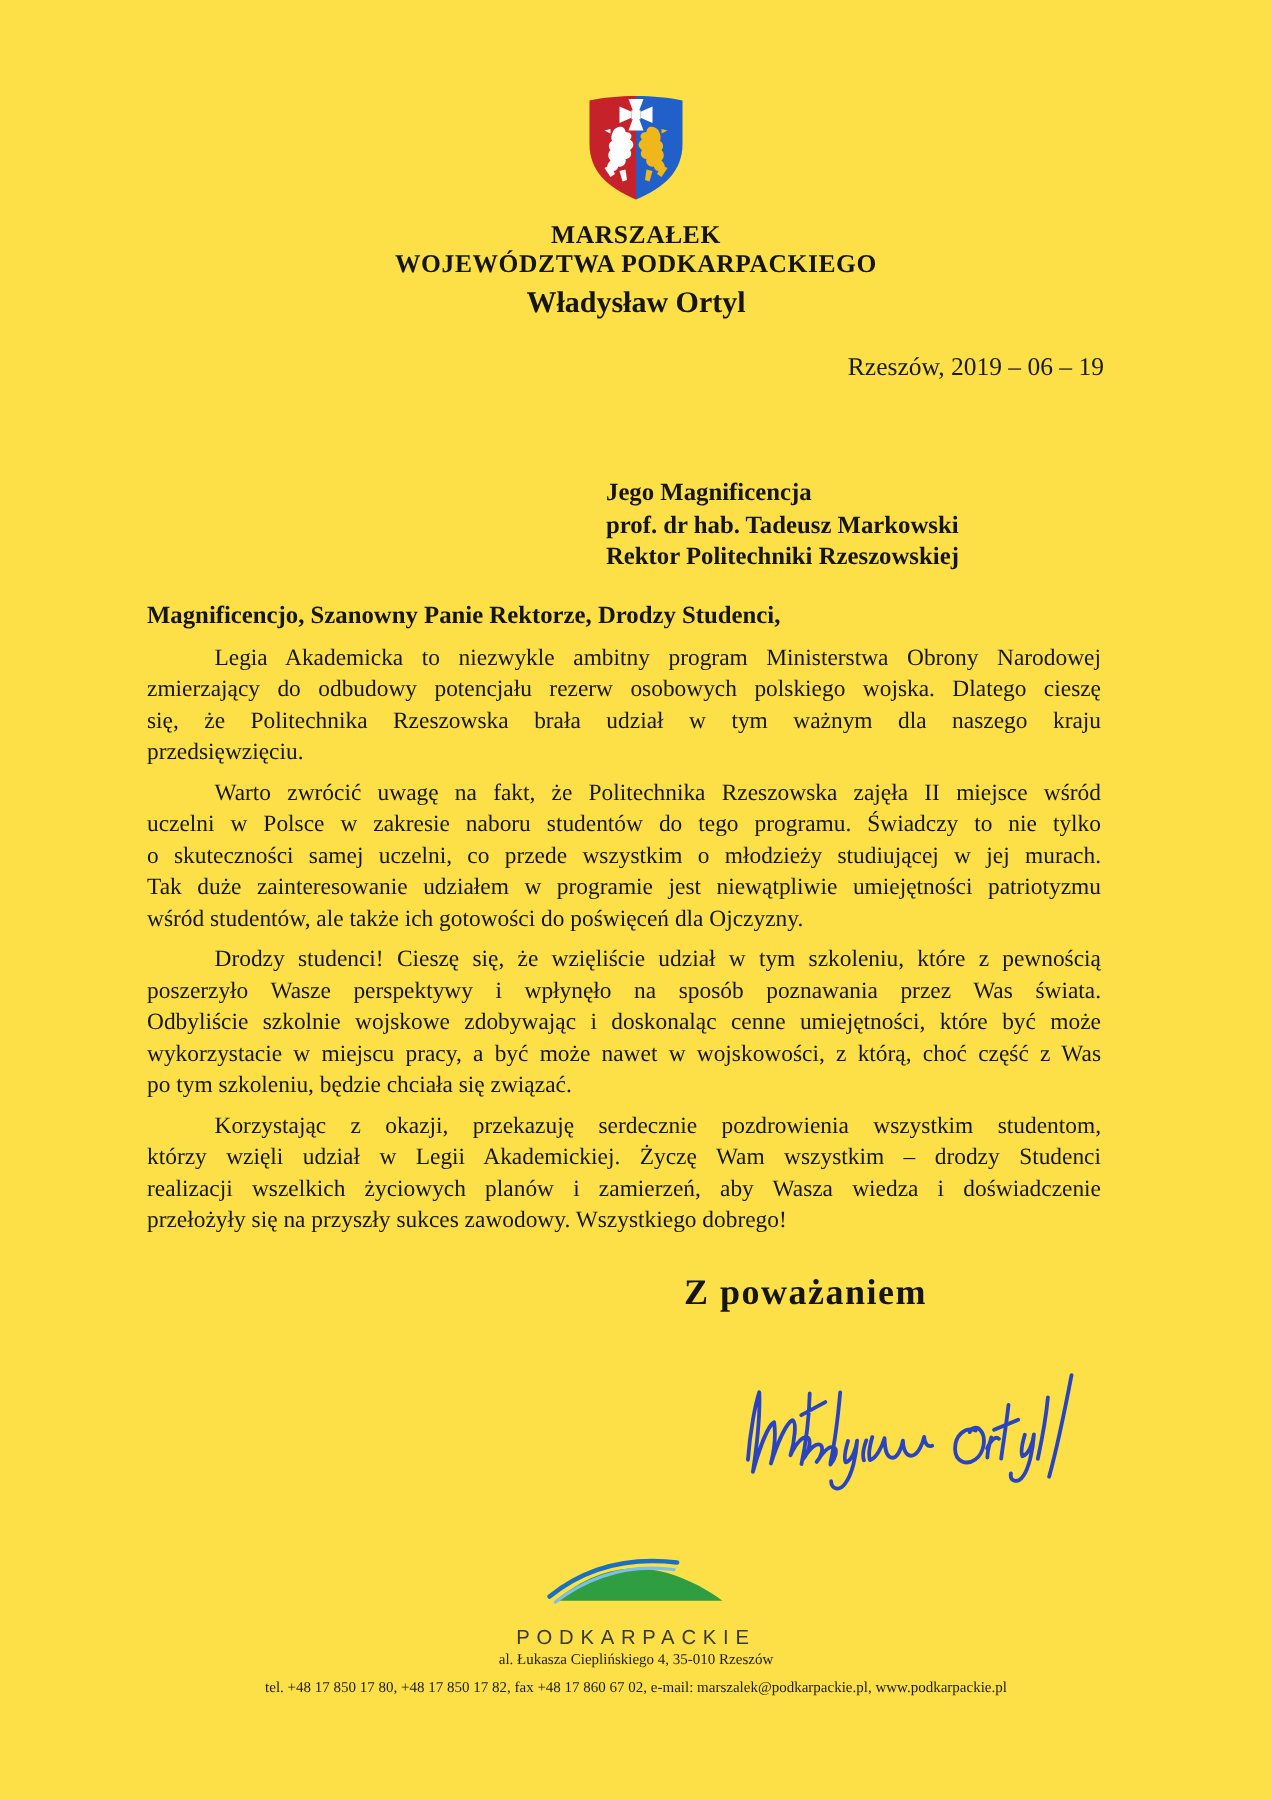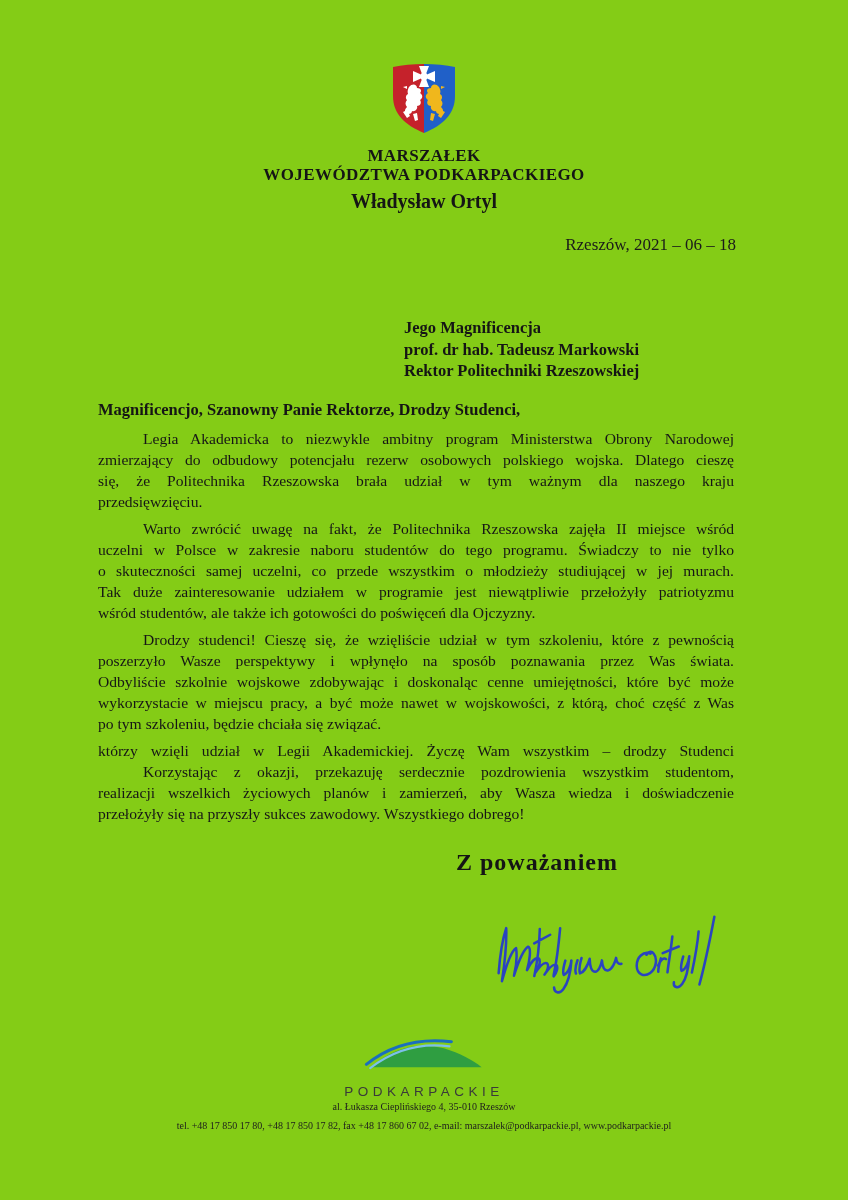--- a/index.html
+++ b/index.html
@@ -1,19 +1,19 @@
 <!DOCTYPE html>
 <html lang="pl"><head>
 <meta charset="utf-8">
 <style>
   html,body{margin:0;padding:0;background:#ffffff;}
   .page{
     position:relative;
     width:848px;height:1200px;
-    background:#84cc16;
+    background:#fde047;
     font-family:"Liberation Serif", serif;
     color:#1c1c1c;
     overflow:hidden;
   }
   
   .letterhead{position:absolute;top:62px;left:0;right:0;text-align:center;}
   .crest{display:inline-block;width:70px;height:74px;}
   .lh-titles{margin-top:6px;font-weight:bold;font-size:17px;line-height:19px;letter-spacing:0.4px;color:#151515;}
   .lh-name{margin-top:6px;font-weight:bold;font-size:20px;color:#151515;}
   
@@ -76,54 +76,54 @@
         <path d="M52,24 l4,1 l-4,2 z"></path>
       </g>
     </svg>
     <div class="lh-titles">
       <div>MARSZAŁEK</div>
       <div>WOJEWÓDZTWA PODKARPACKIEGO</div>
     </div>
     <div class="lh-name">Władysław Ortyl</div>
   </div>
 
-  <div class="dateline">Rzeszów, 2021 – 06 – 18</div>
+  <div class="dateline">Rzeszów, 2019 – 06 – 19</div>
 
   <div class="recipient">
     <div>Jego Magnificencja</div>
     <div>prof. dr hab. Tadeusz Markowski</div>
     <div>Rektor Politechniki Rzeszowskiej</div>
   </div>
 
   <div class="salutation">Magnificencjo, Szanowny Panie Rektorze, Drodzy Studenci,</div>
 
   <div class="body-text">
     <div class="para">
       <div class="bl first">Legia Akademicka to niezwykle ambitny program Ministerstwa Obrony Narodowej</div>
       <div class="bl">zmierzający do odbudowy potencjału rezerw osobowych polskiego wojska. Dlatego cieszę</div>
       <div class="bl">się, że Politechnika Rzeszowska brała udział w tym ważnym dla naszego kraju</div>
       <div class="bl last">przedsięwzięciu.</div>
     </div>
     <div class="para">
       <div class="bl first">Warto zwrócić uwagę na fakt, że Politechnika Rzeszowska zajęła II miejsce wśród</div>
       <div class="bl">uczelni w Polsce w zakresie naboru studentów do tego programu. Świadczy to nie tylko</div>
       <div class="bl">o skuteczności samej uczelni, co przede wszystkim o młodzieży studiującej w jej murach.</div>
-      <div class="bl">Tak duże zainteresowanie udziałem w programie jest niewątpliwie przełożyły patriotyzmu</div>
+      <div class="bl">Tak duże zainteresowanie udziałem w programie jest niewątpliwie umiejętności patriotyzmu</div>
       <div class="bl last">wśród studentów, ale także ich gotowości do poświęceń dla Ojczyzny.</div>
     </div>
     <div class="para">
       <div class="bl first">Drodzy studenci! Cieszę się, że wzięliście udział w tym szkoleniu, które z pewnością</div>
       <div class="bl">poszerzyło Wasze perspektywy i wpłynęło na sposób poznawania przez Was świata.</div>
       <div class="bl">Odbyliście szkolnie wojskowe zdobywając i doskonaląc cenne umiejętności, które być może</div>
       <div class="bl">wykorzystacie w miejscu pracy, a być może nawet w wojskowości, z którą, choć część z Was</div>
       <div class="bl last">po tym szkoleniu, będzie chciała się związać.</div>
     </div>
     <div class="para">
+      <div class="bl first">Korzystając z okazji, przekazuję serdecznie pozdrowienia wszystkim studentom,</div>
       <div class="bl">którzy wzięli udział w Legii Akademickiej. Życzę Wam wszystkim – drodzy Studenci</div>
-      <div class="bl first">Korzystając z okazji, przekazuję serdecznie pozdrowienia wszystkim studentom,</div>
       <div class="bl">realizacji wszelkich życiowych planów i zamierzeń, aby Wasza wiedza i doświadczenie</div>
       <div class="bl last">przełożyły się na przyszły sukces zawodowy. Wszystkiego dobrego!</div>
     </div>
   </div>
 
   <div class="closing">Z poważaniem</div>
 
   <svg class="signature" viewBox="0 0 240 84" aria-label="Władysław Ortyl">
     <path fill="none" stroke="#2a44c0" stroke-width="2.5" stroke-linecap="round" stroke-linejoin="round" d="M8,54 C10,36 14,18 17,10 C17,26 14,46 11,62 C16,46 22,32 26,30 C27,39 25,50 23,57 C28,43 34,31 38,29 C41,30 39,43 36,52 C40,44 45,39 48,41 C50,43 48,51 44,55 C49,48 53,44 56,46 C58,48 56,54 53,57 C58,50 62,46 65,48 C67,50 65,56 62,59
          M50,12 C49,28 46,46 43,58

